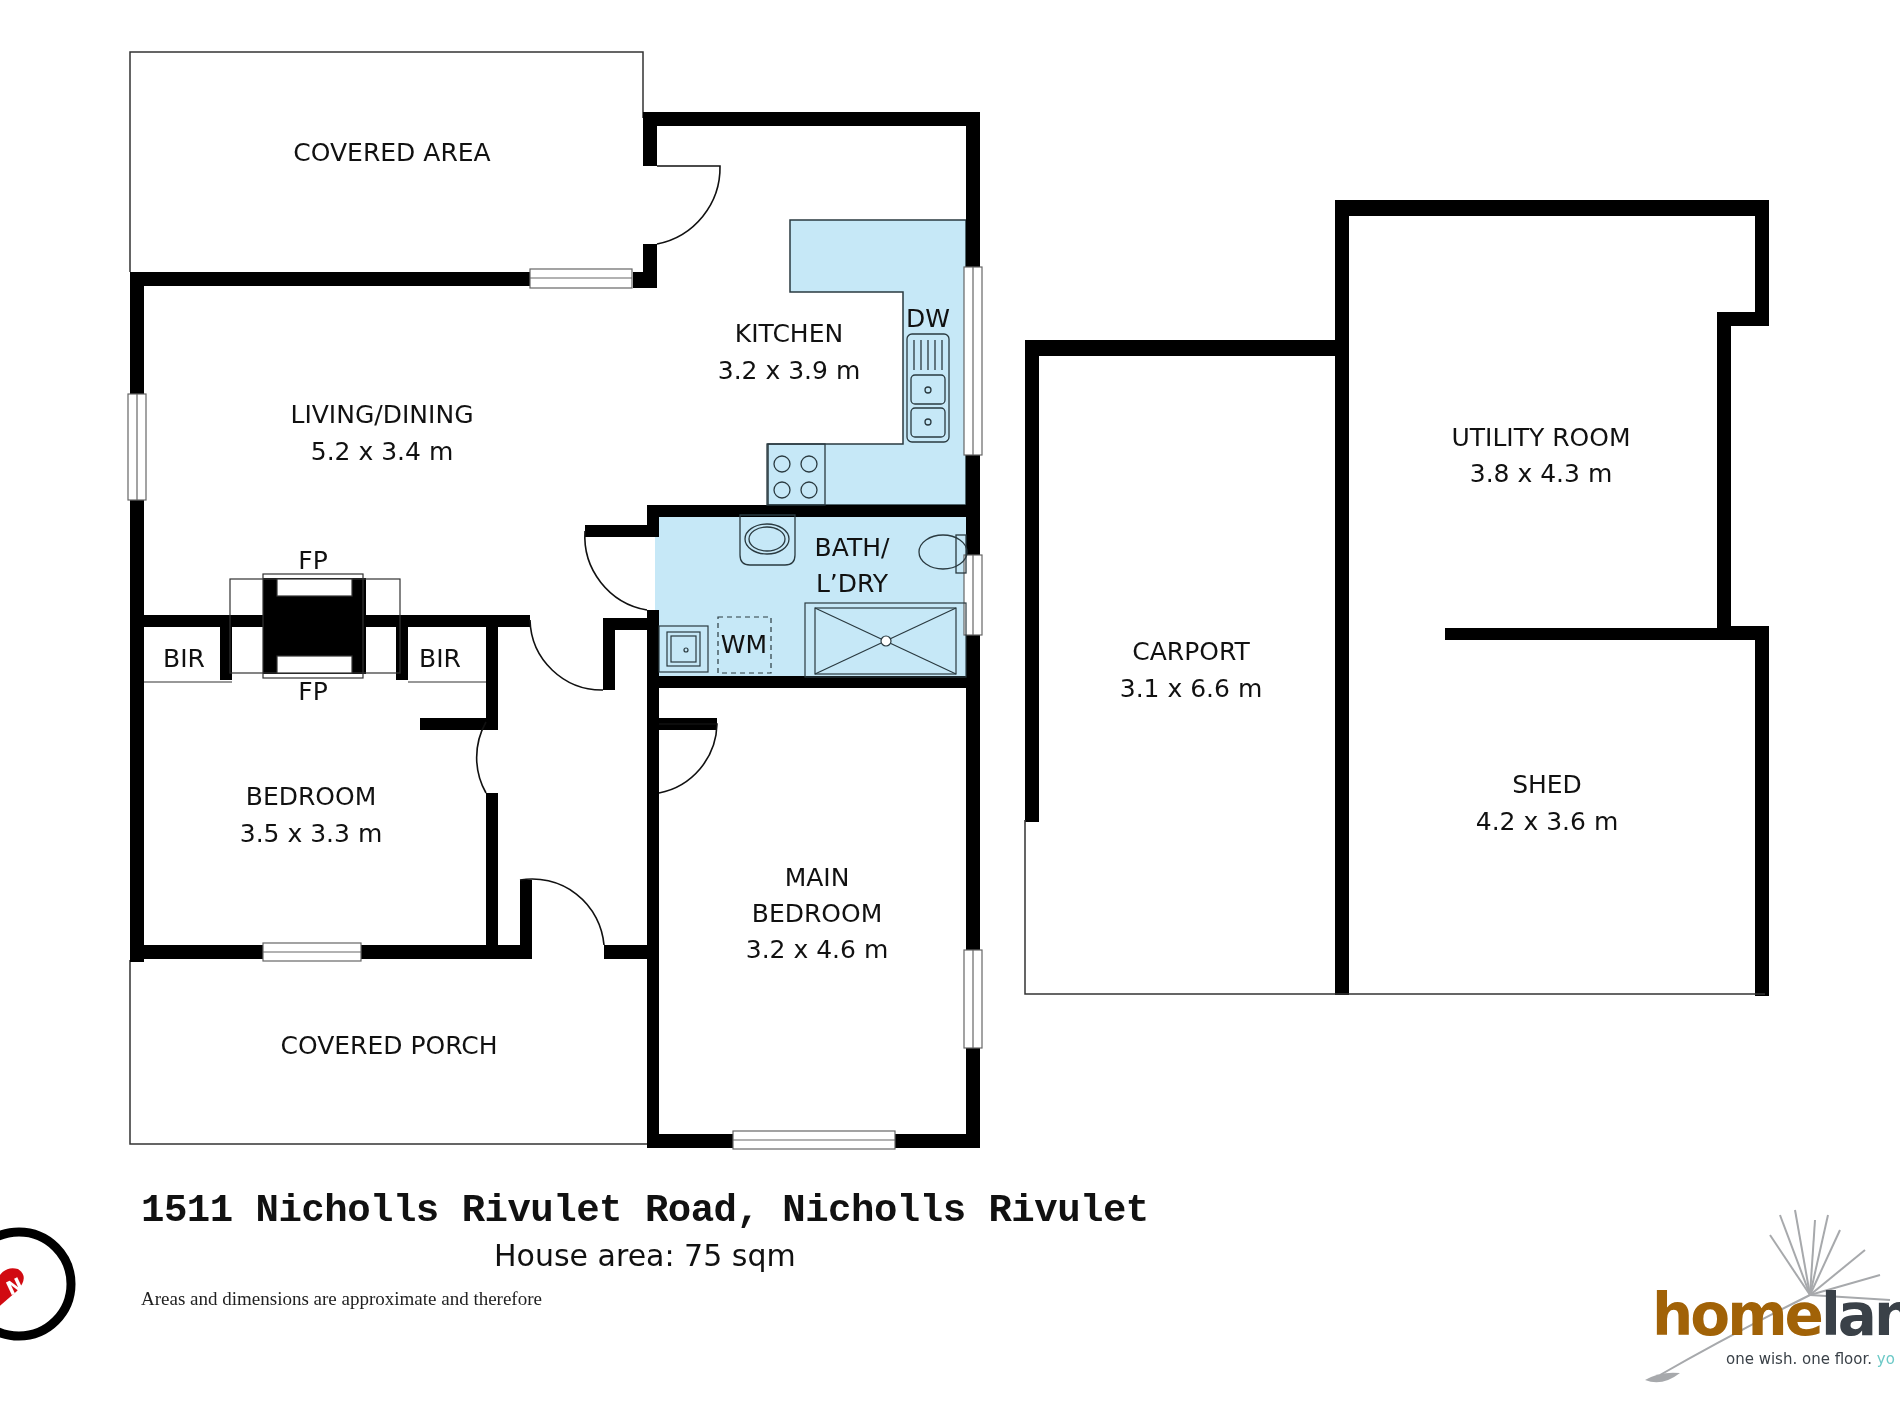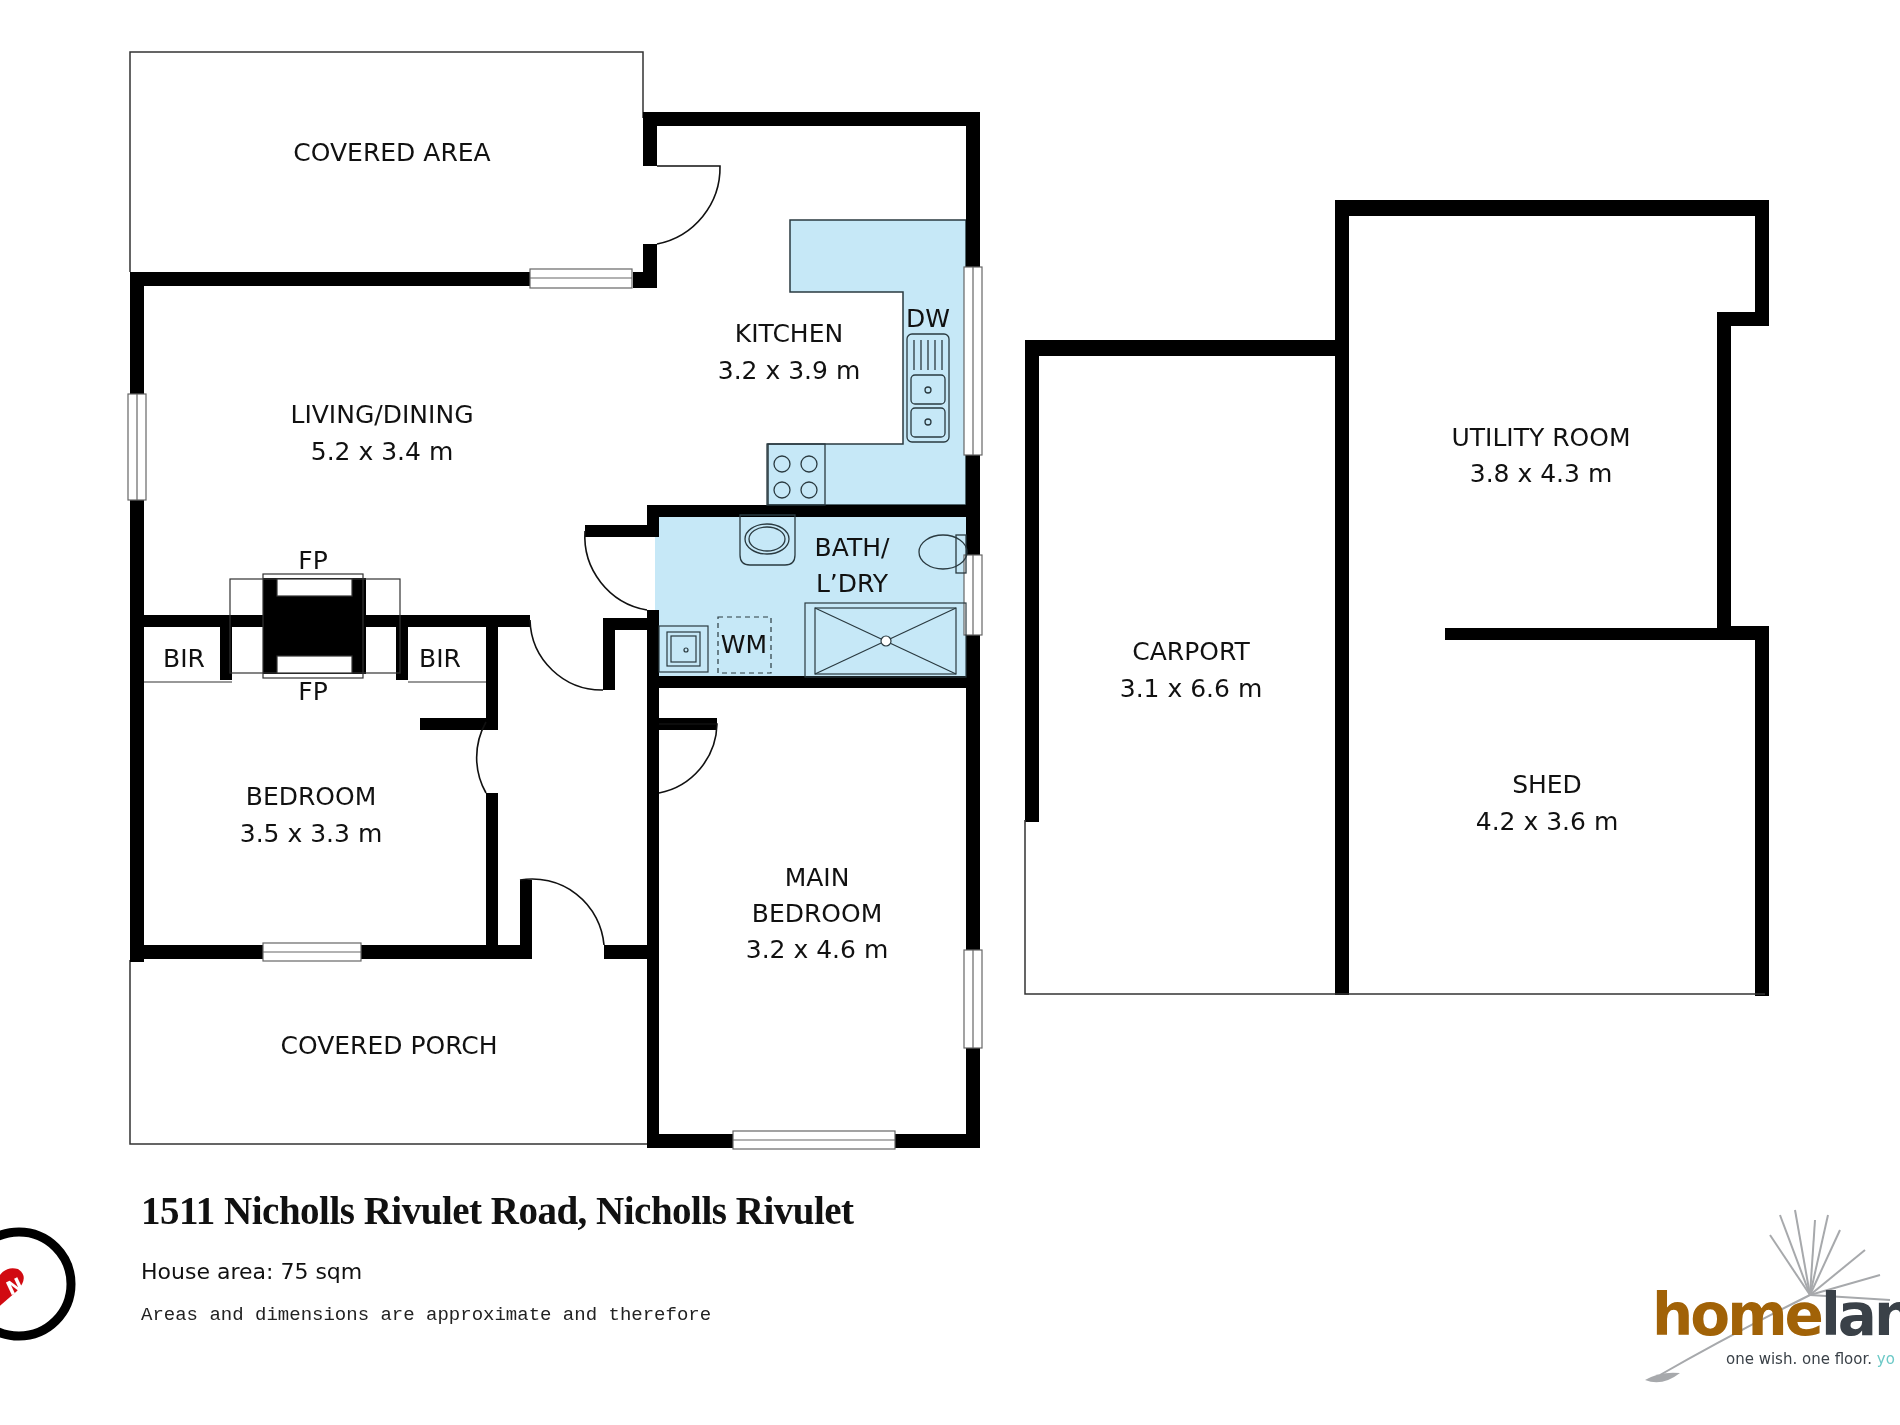--- a/index.html
+++ b/index.html
@@ -1,22 +1,22 @@
 <!DOCTYPE html>
 <html><head>
 <meta charset="utf-8">
 <style>
   html, body { margin:0; padding:0; background:#ffffff; }
   body { width:1900px; height:1425px; position:relative; overflow:hidden; font-family:"Liberation Sans", sans-serif; }
   #plan { position:absolute; left:0; top:0; width:1900px; height:1180px; }
   .lbl { font-family:"DejaVu Sans", sans-serif; fill:#111; text-anchor:middle; font-size:25px; }
   .footer { position:absolute; left:141px; top:1186px; color:#111; }
-  .addr { font-family:Liberation Serif, serif; font-size:39px; font-weight:bold; letter-spacing:-0.5px; line-height:50px; white-space:nowrap; }
-  .area { font-family:"DejaVu Sans", sans-serif; font-size:22px; line-height:40px; margin-top:16px; }
-  .disc { font-family:Liberation Mono, monospace; font-size:19px; line-height:26px; margin-top:10px; color:#222; }
+  .addr { font-family:Liberation Mono, monospace; font-size:39px; font-weight:bold; letter-spacing:-0.5px; line-height:50px; white-space:nowrap; }
+  .area { font-family:"DejaVu Sans", sans-serif; font-size:30px; line-height:40px; margin-top:0px;text-align:center; }
+  .disc { font-family:Liberation Serif, serif; font-size:19px; line-height:26px; margin-top:10px; color:#222; }
   .credit { font-family:"DejaVu Sans", sans-serif; font-size:19px; line-height:26px; margin-top:12px; color:#222; }
   .credit b { color:#111; }
   .compass { position:absolute; left:-40px; top:1225px; width:118px; height:118px; }
   .logo { position:absolute; left:1640px; top:1195px; width:260px; height:190px; }
   .logo-word { position:absolute; left:12px; top:90px; font-family:"DejaVu Sans", sans-serif; font-weight:bold; font-size:58px; letter-spacing:-3px; line-height:60px; white-space:nowrap; }
   .logo-word .a { color:#a16207; }
   .logo-word .b { color:#3a4148; }
   .logo-tag { position:absolute; left:86px; top:155px; font-family:"DejaVu Sans", sans-serif; font-size:15px; color:#3a4148; white-space:nowrap; }
   .logo-tag .c { color:#6cc9c7; }
 </style>

